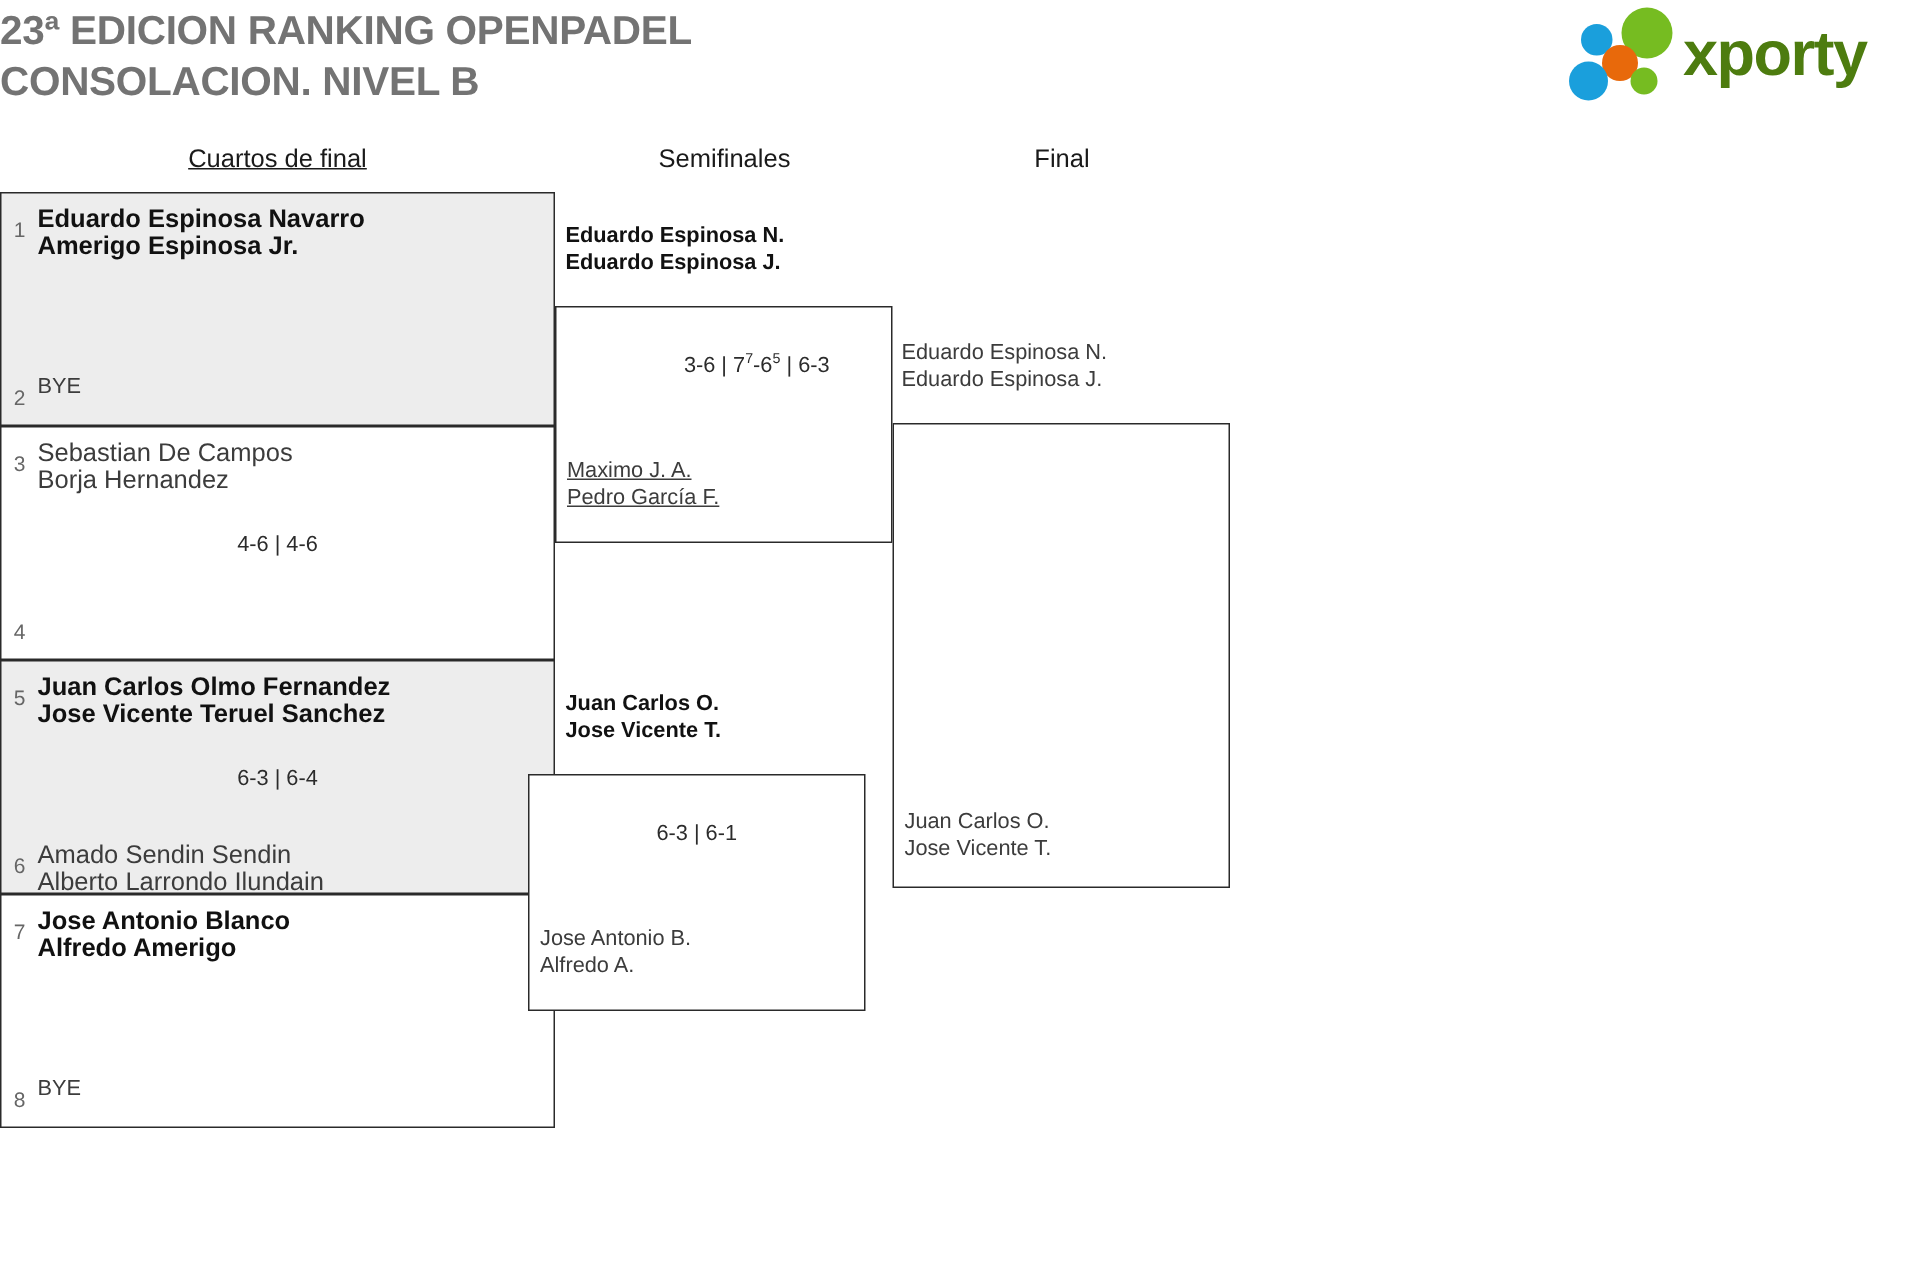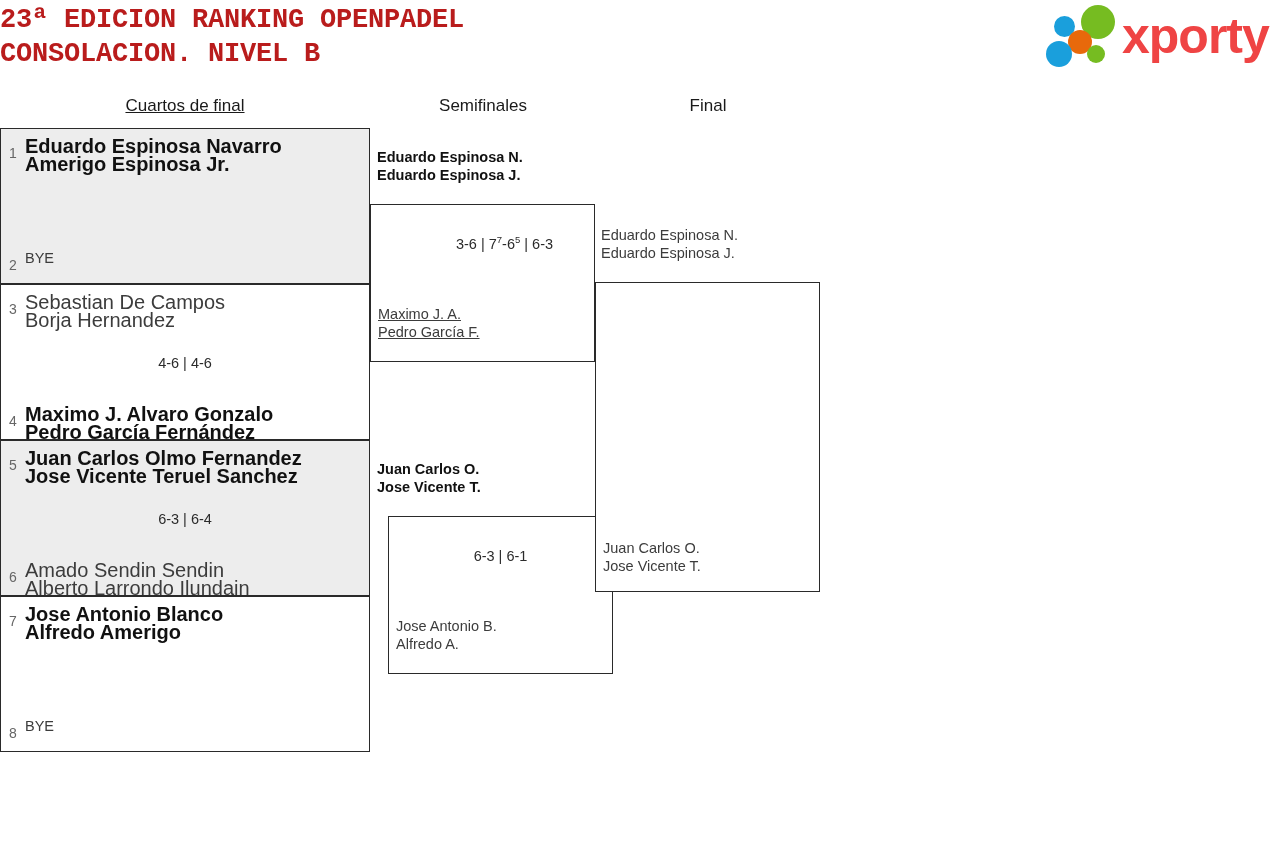--- a/index.html
+++ b/index.html
@@ -13,38 +13,37 @@
   }
   #page { position: relative; width: 1280px; height: 850px; }
 
   
   .title {
     position: absolute; left: 0; top: 0;
     width: 760px;
     font-size: 27px; font-weight: bold;
     line-height: 34px;
     letter-spacing: -0.2px;
-    color: #b91c1c;
+    color: #737373;
     padding-top: 3px;
-    font-family: Liberation Mono, monospace;
   }
   .title-line { display: block; white-space: pre; }
 
   .logo { position: absolute; left: 1046px; top: 4px; width: 230px; height: 64px; }
   .logo-dots { position: absolute; left: 0; top: 0; width: 74px; height: 64px; }
   .dot { position: absolute; border-radius: 50%; }
   .dot-blue-top   { left: 8px;  top: 12px; width: 21px; height: 21px; background: #1a9fdc; }
   .dot-green-big  { left: 35px; top: 1px;  width: 34px; height: 34px; background: #76bc21; }
   .dot-orange     { left: 22px; top: 26px; width: 24px; height: 24px; background: #e8690b; }
   .dot-blue-bot   { left: 0px;  top: 37px; width: 26px; height: 26px; background: #1a9fdc; }
   .dot-green-small{ left: 41px; top: 41px; width: 18px; height: 18px; background: #76bc21; }
   .logo-word {
     position: absolute; left: 76px; top: 2px;
-    font-size: 50px; font-weight: bold;
-    color: #ef4444;
+    font-size: 42px; font-weight: bold;
+    color: #4d7c0f;
     letter-spacing: -1px;
     line-height: 60px;
   }
 
   
   .round-header {
     position: absolute;
     font-size: 17px;
     color: #1a1a1a;
     text-align: center;
@@ -70,21 +69,21 @@
   }
   .seed {
     width: 24px;
     flex: 0 0 24px;
     text-align: center;
     font-size: 14px;
     color: #666666;
     padding-top: 9px;
   }
   .names {
-    font-size: 20px;
+    font-size: 17px;
     line-height: 18px;
     color: #3c3c3c;
     padding-top: 1px;
     white-space: nowrap;
   }
   .names.winner { color: #111111; font-weight: bold; }
   .names .nm { display: block; }
   .bye { font-size: 14.5px; color: #3c3c3c; line-height: 18px; padding-top: 1px; }
 
   .score {
@@ -152,24 +151,20 @@
     <div class="team" style="top:7px;">
       <span class="seed">3</span>
       <span class="names">
         <span class="nm">Sebastian De Campos</span>
         <span class="nm">Borja Hernandez</span>
       </span>
     </div>
     <div class="score" style="top:70px;">4-6 | 4-6</div>
     <div class="team" style="top:119px;">
       <span class="seed">4</span>
-      <span class="names winner">
-        <span class="nm">Maximo J. Alvaro Gonzalo</span>
-        <span class="nm">Pedro García Fernández</span>
-      </span>
     </div>
   </div>
 
   <div class="match shaded" style="left:0px; top:440px; width:370px; height:156px;">
     <div class="team" style="top:7px;">
       <span class="seed">5</span>
       <span class="names winner">
         <span class="nm">Juan Carlos Olmo Fernandez</span>
         <span class="nm">Jose Vicente Teruel Sanchez</span>
       </span>
@@ -212,21 +207,21 @@
       <span class="nm">Maximo J. A.</span>
       <span class="nm">Pedro García F.</span>
     </div>
   </div>
 
   <div class="advance winner" style="left:377px; top:460px;">
     <span class="nm">Juan Carlos O.</span>
     <span class="nm">Jose Vicente T.</span>
   </div>
 
-  <div class="match" style="left:388px; top:516px; width:225px; height:158px;">
+  <div class="match" style="left:352px; top:516px; width:225px; height:158px;">
     <div class="score" style="top:31px;">6-3 | 6-1</div>
     <div class="advance" style="left:7px; top:100px;">
       <span class="nm">Jose Antonio B.</span>
       <span class="nm">Alfredo A.</span>
     </div>
   </div>
 
   <div class="advance" style="left:601px; top:226px;">
     <span class="nm">Eduardo Espinosa N.</span>
     <span class="nm">Eduardo Espinosa J.</span>

